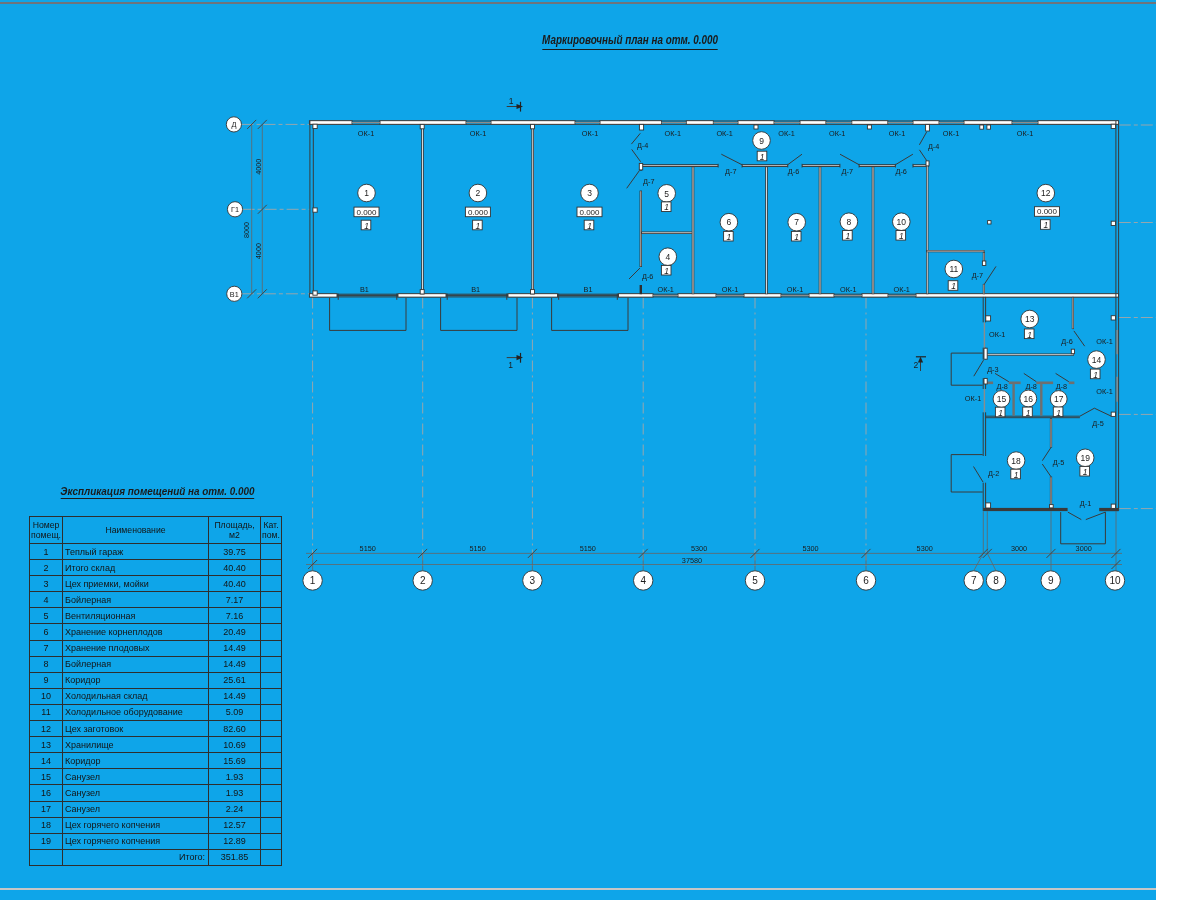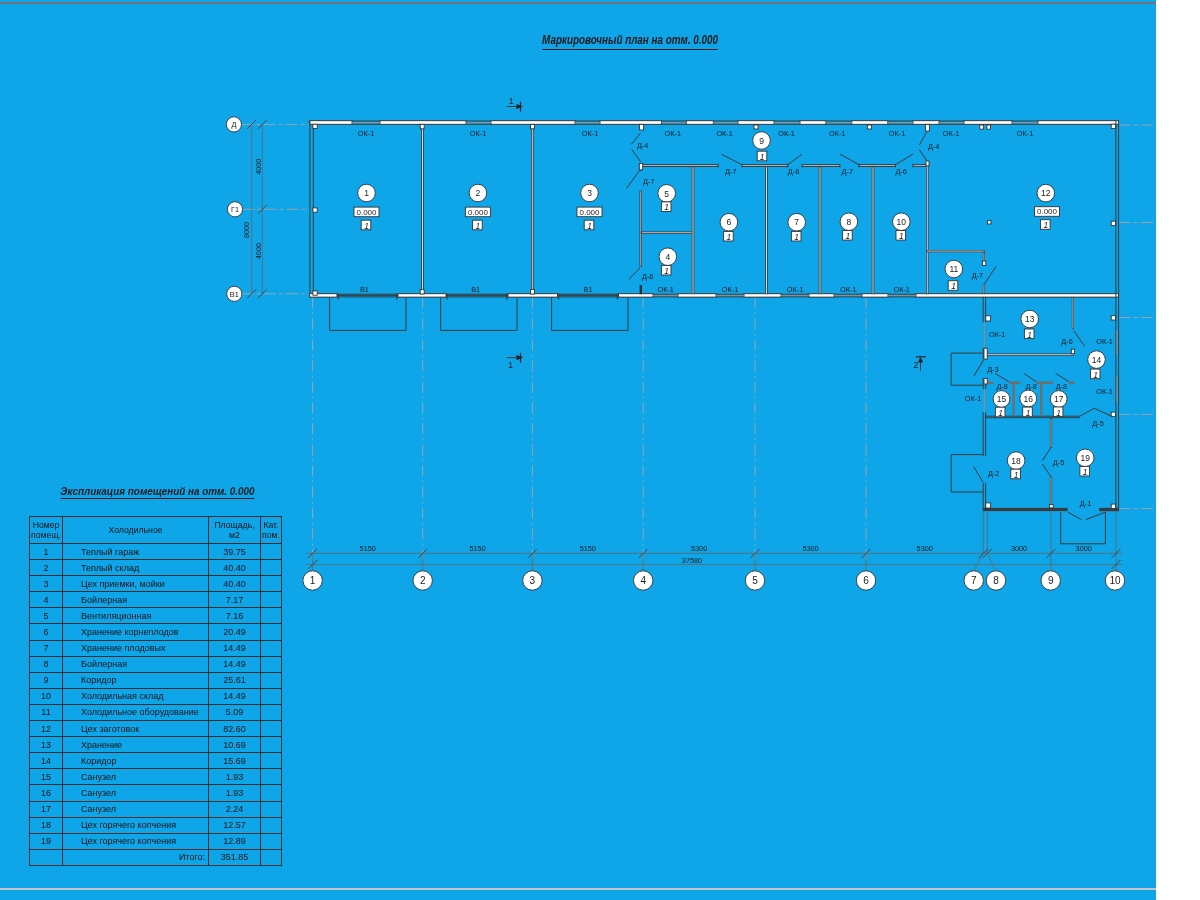--- a/index.html
+++ b/index.html
@@ -4,21 +4,21 @@
 <style>
   html,body{margin:0;padding:0;width:1200px;height:900px;background:#ffffff;
     font-family:"Liberation Sans",sans-serif;}
   #page{position:relative;width:1156px;height:900px;overflow:hidden;background:#0ea5e9;}
   #plansvg{position:absolute;left:0;top:0;}
   .ttl{position:absolute;font-style:italic;font-weight:bold;color:#1b1b1b;}
   table.exp{position:absolute;left:29px;top:516px;border-collapse:collapse;table-layout:fixed;width:252px;
     font-size:9px;color:#141414;}
   table.exp td{border:1px solid #2e2e2e;padding:0;vertical-align:middle;height:15.1px;
     line-height:10px;}
-  table.exp td.nm{padding-left:18px;}
+  table.exp td.nm{padding-left:2px;}
   table.exp td.c{text-align:center;}
   table.exp tr.hdr td{height:26px;text-align:center;font-size:8.7px;line-height:10px;margin-left:17px;}
 </style>
 </head>
 <body>
 <div id="page">
 
 <div style="position:absolute;left:0;top:2px;width:1200px;height:2px;background:#6e747c;"></div>
 
 <div style="position:absolute;left:0;top:888px;width:1200px;height:1.5px;background:#c6c6c6;"></div>
@@ -30,33 +30,33 @@
 <table class="exp">
 <colgroup>
         <col style="width:33px">
         <col style="width:146px">
         <col style="width:52px">
         <col style="width:21px">
       </colgroup>
 <tbody>
         <tr class="hdr">
           <td>Номер<br>помещ.</td>
-          <td>Холодильное</td>
+          <td>Наименование</td>
           <td>Площадь,<br>м2</td>
           <td>Кат.<br>пом.</td>
         </tr>
 <tr>
           <td class="c">1</td>
           <td class="nm">Теплый гараж</td>
           <td class="c">39.75</td>
           <td></td>
         </tr>
 <tr>
           <td class="c">2</td>
-          <td class="nm">Теплый склад</td>
+          <td class="nm">Итого склад</td>
           <td class="c">40.40</td>
           <td></td>
         </tr>
 <tr>
           <td class="c">3</td>
           <td class="nm">Цех приемки, мойки</td>
           <td class="c">40.40</td>
           <td></td>
         </tr>
 <tr>
@@ -108,21 +108,21 @@
           <td></td>
         </tr>
 <tr>
           <td class="c">12</td>
           <td class="nm">Цех заготовок</td>
           <td class="c">82.60</td>
           <td></td>
         </tr>
 <tr>
           <td class="c">13</td>
-          <td class="nm">Хранение</td>
+          <td class="nm">Хранилище</td>
           <td class="c">10.69</td>
           <td></td>
         </tr>
 <tr>
           <td class="c">14</td>
           <td class="nm">Коридор</td>
           <td class="c">15.69</td>
           <td></td>
         </tr>
 <tr>

